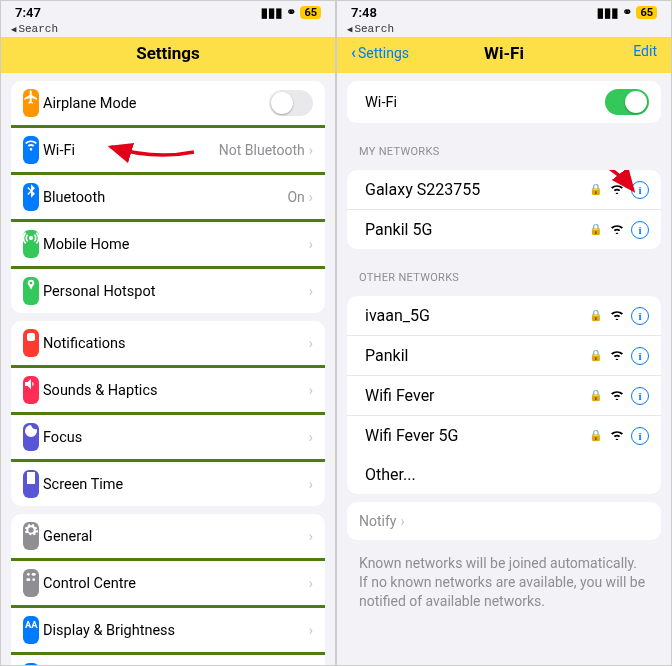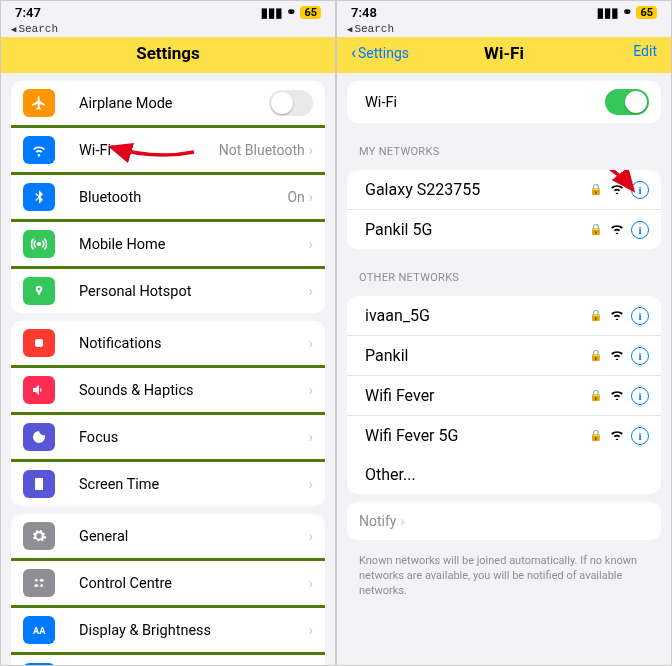--- a/index.html
+++ b/index.html
@@ -80,24 +80,24 @@
   .row {
     display: flex;
     align-items: center;
     padding: 8px 12px;
     border-bottom: 3px solid #4d7c0f;
     min-height: 38px;
     position: relative;
   }
   .row:last-child { border-bottom: none; }
   .row .icon {
-    width: 32px; height: 28px;
+    width: 16px; height: 28px;
     border-radius: 6px;
-    display: flex; align-items:center; justify-content:center;
-    margin-right: 24px;
+    display: flex; justify-content:center;
+    margin-right: 4px;
     color: #fff;
     flex-shrink:0;
   }
   .row .label { flex:1; font-size:14.5px; }
   .row .value { color:#8e8e93; font-size:14px; margin-right:4px; }
   .row .chev-r { color:#c7c7cc; font-size:14px; }
 
   .bg-orange{background:#ff9500;} .bg-blue{background:#007aff;}
   .bg-green{background:#34c759;} .bg-red{background:#ff3b30;}
   .bg-pink{background:#ff2d55;} .bg-indigo{background:#5856d6;}
@@ -128,21 +128,21 @@
   .lock { font-size:11px; }
   .wifi-str { font-size:13px; }
   .info {
     width:18px;height:18px;border:1.5px solid #007aff;border-radius:50%;
     color:#007aff;font-size:11px;font-weight:600;
     display:flex;align-items:center;justify-content:center;
     font-family: Georgia, serif;
   }
 
   .footer-note {
-    font-size:11px; color:#8e8e93; padding:6px 22px 12px; line-height:1.35;
+    font-size:14px; color:#8e8e93; padding:6px 22px 12px; line-height:1.35;
   }
 
   
   .arrow1 {
     position:absolute; left:88px; top:2px; pointer-events:none;
   }
   .arrow2 {
     position:absolute; right:8px; top:-28px; pointer-events:none;
   }
 

